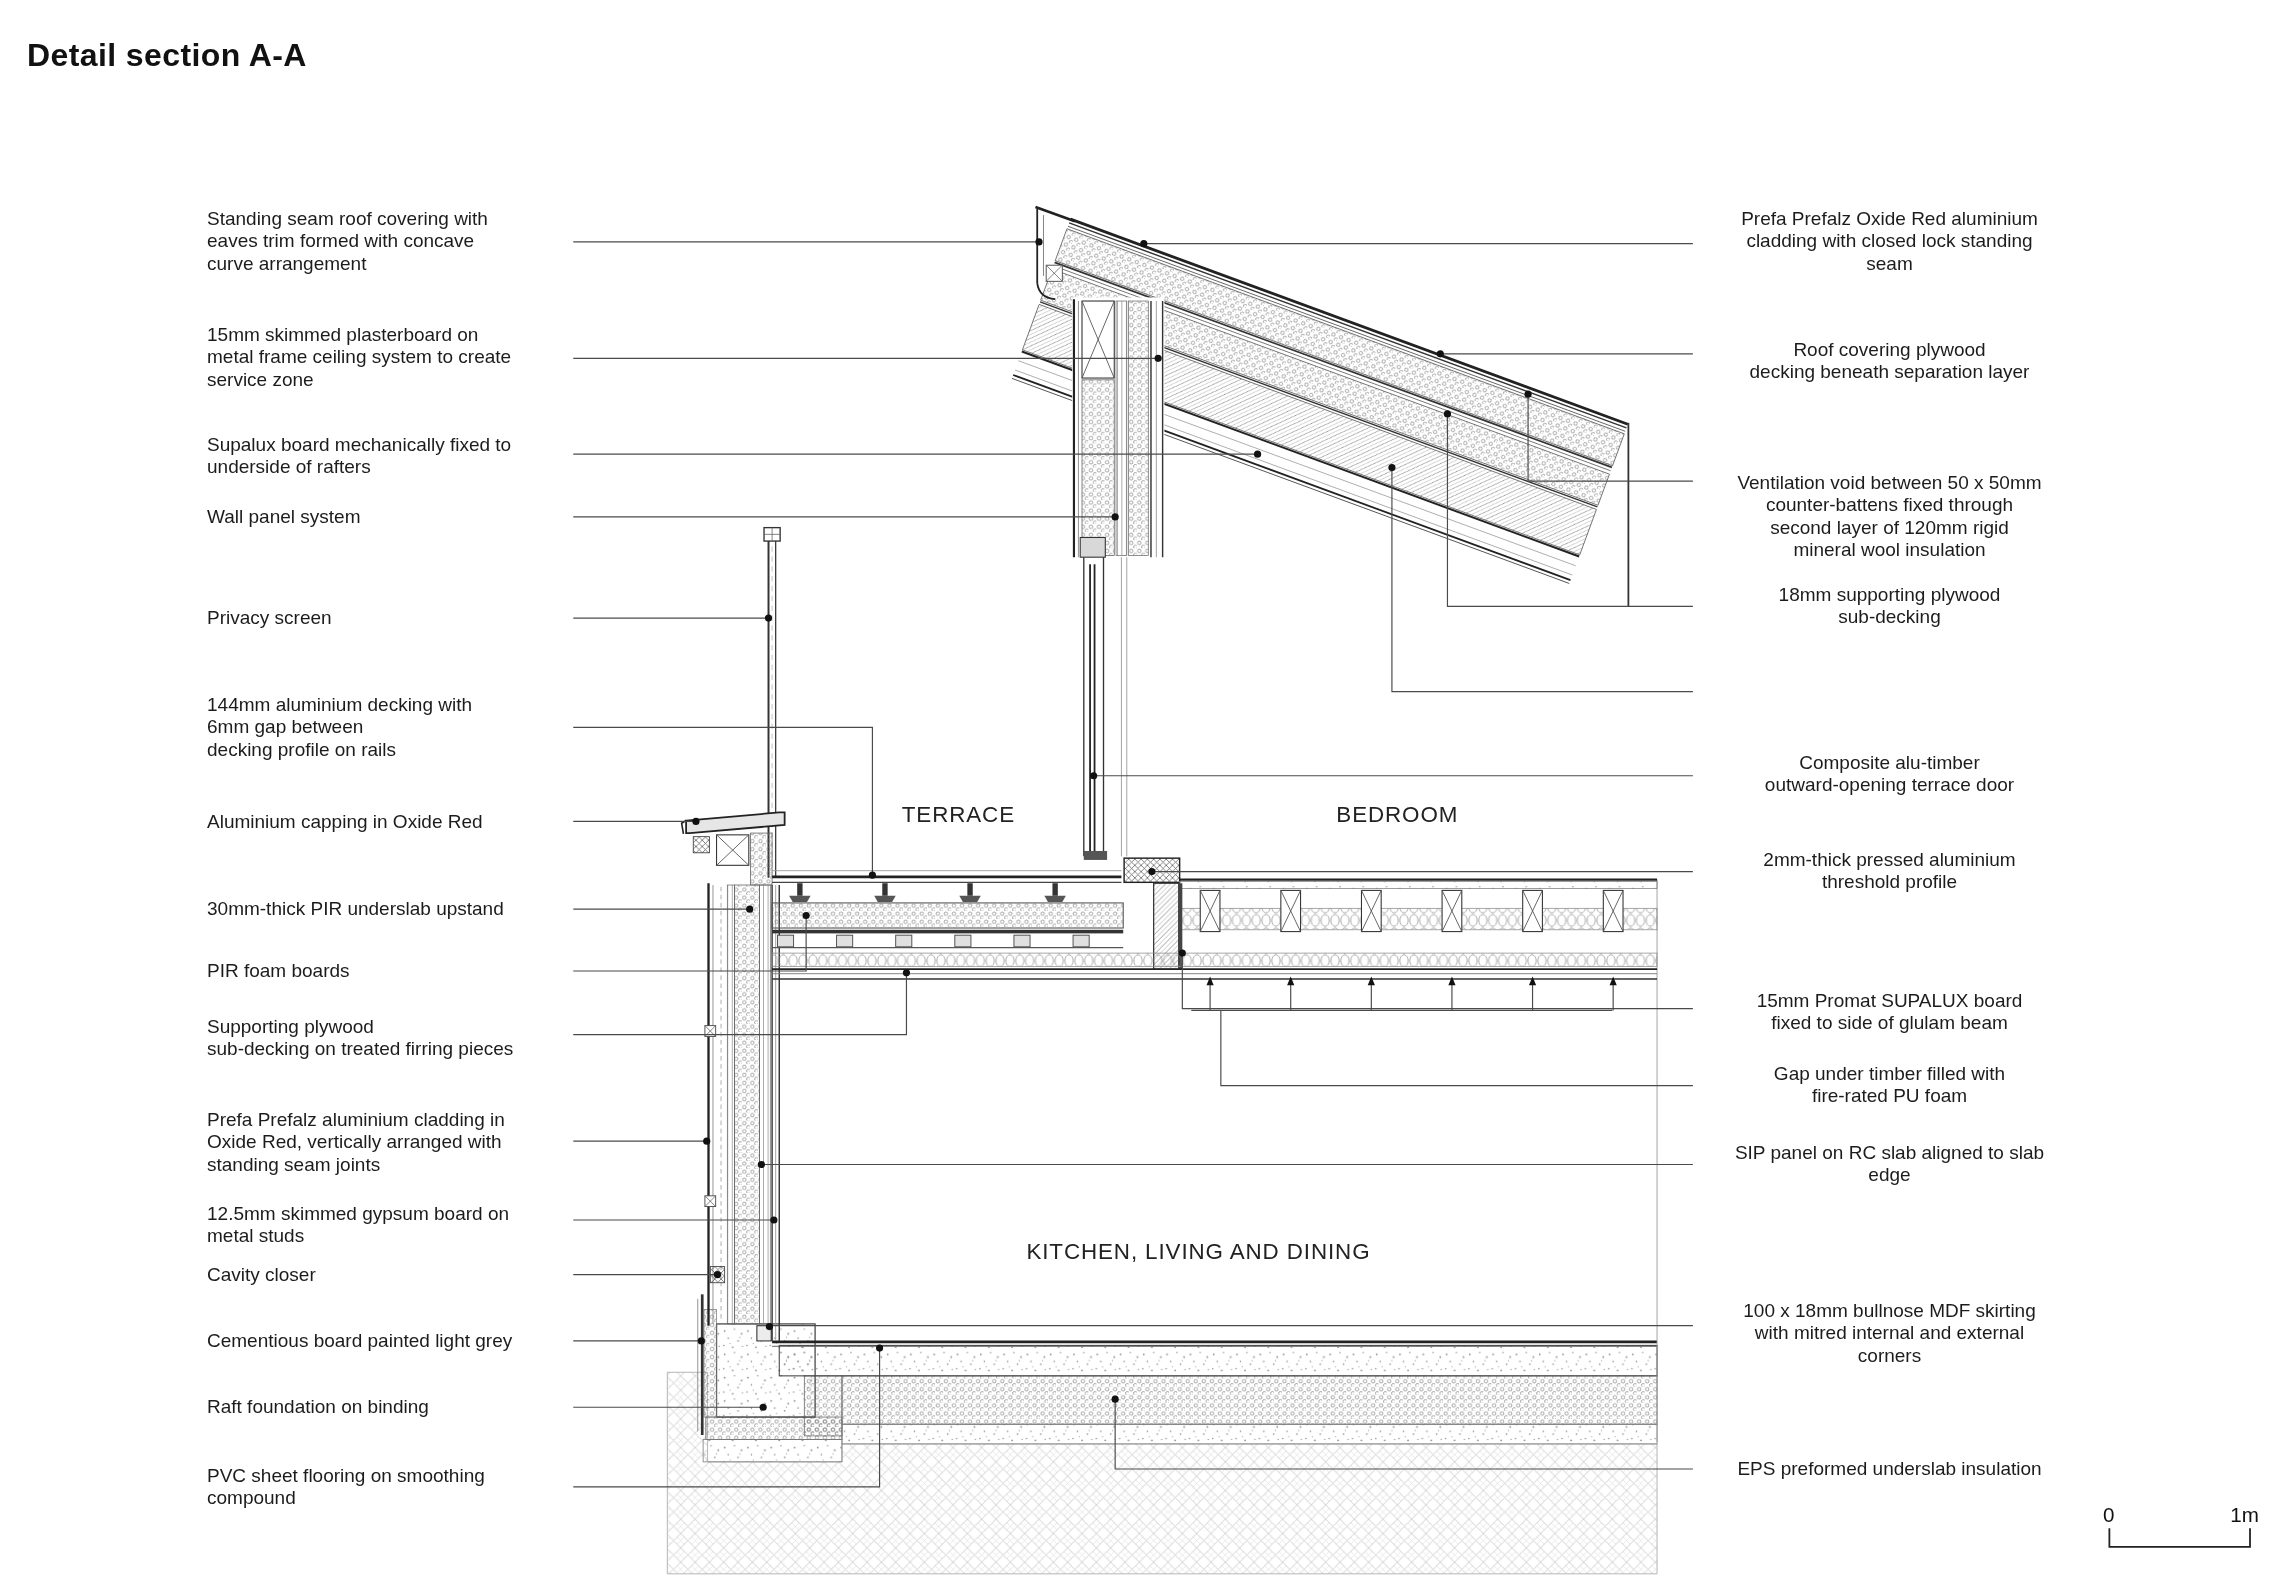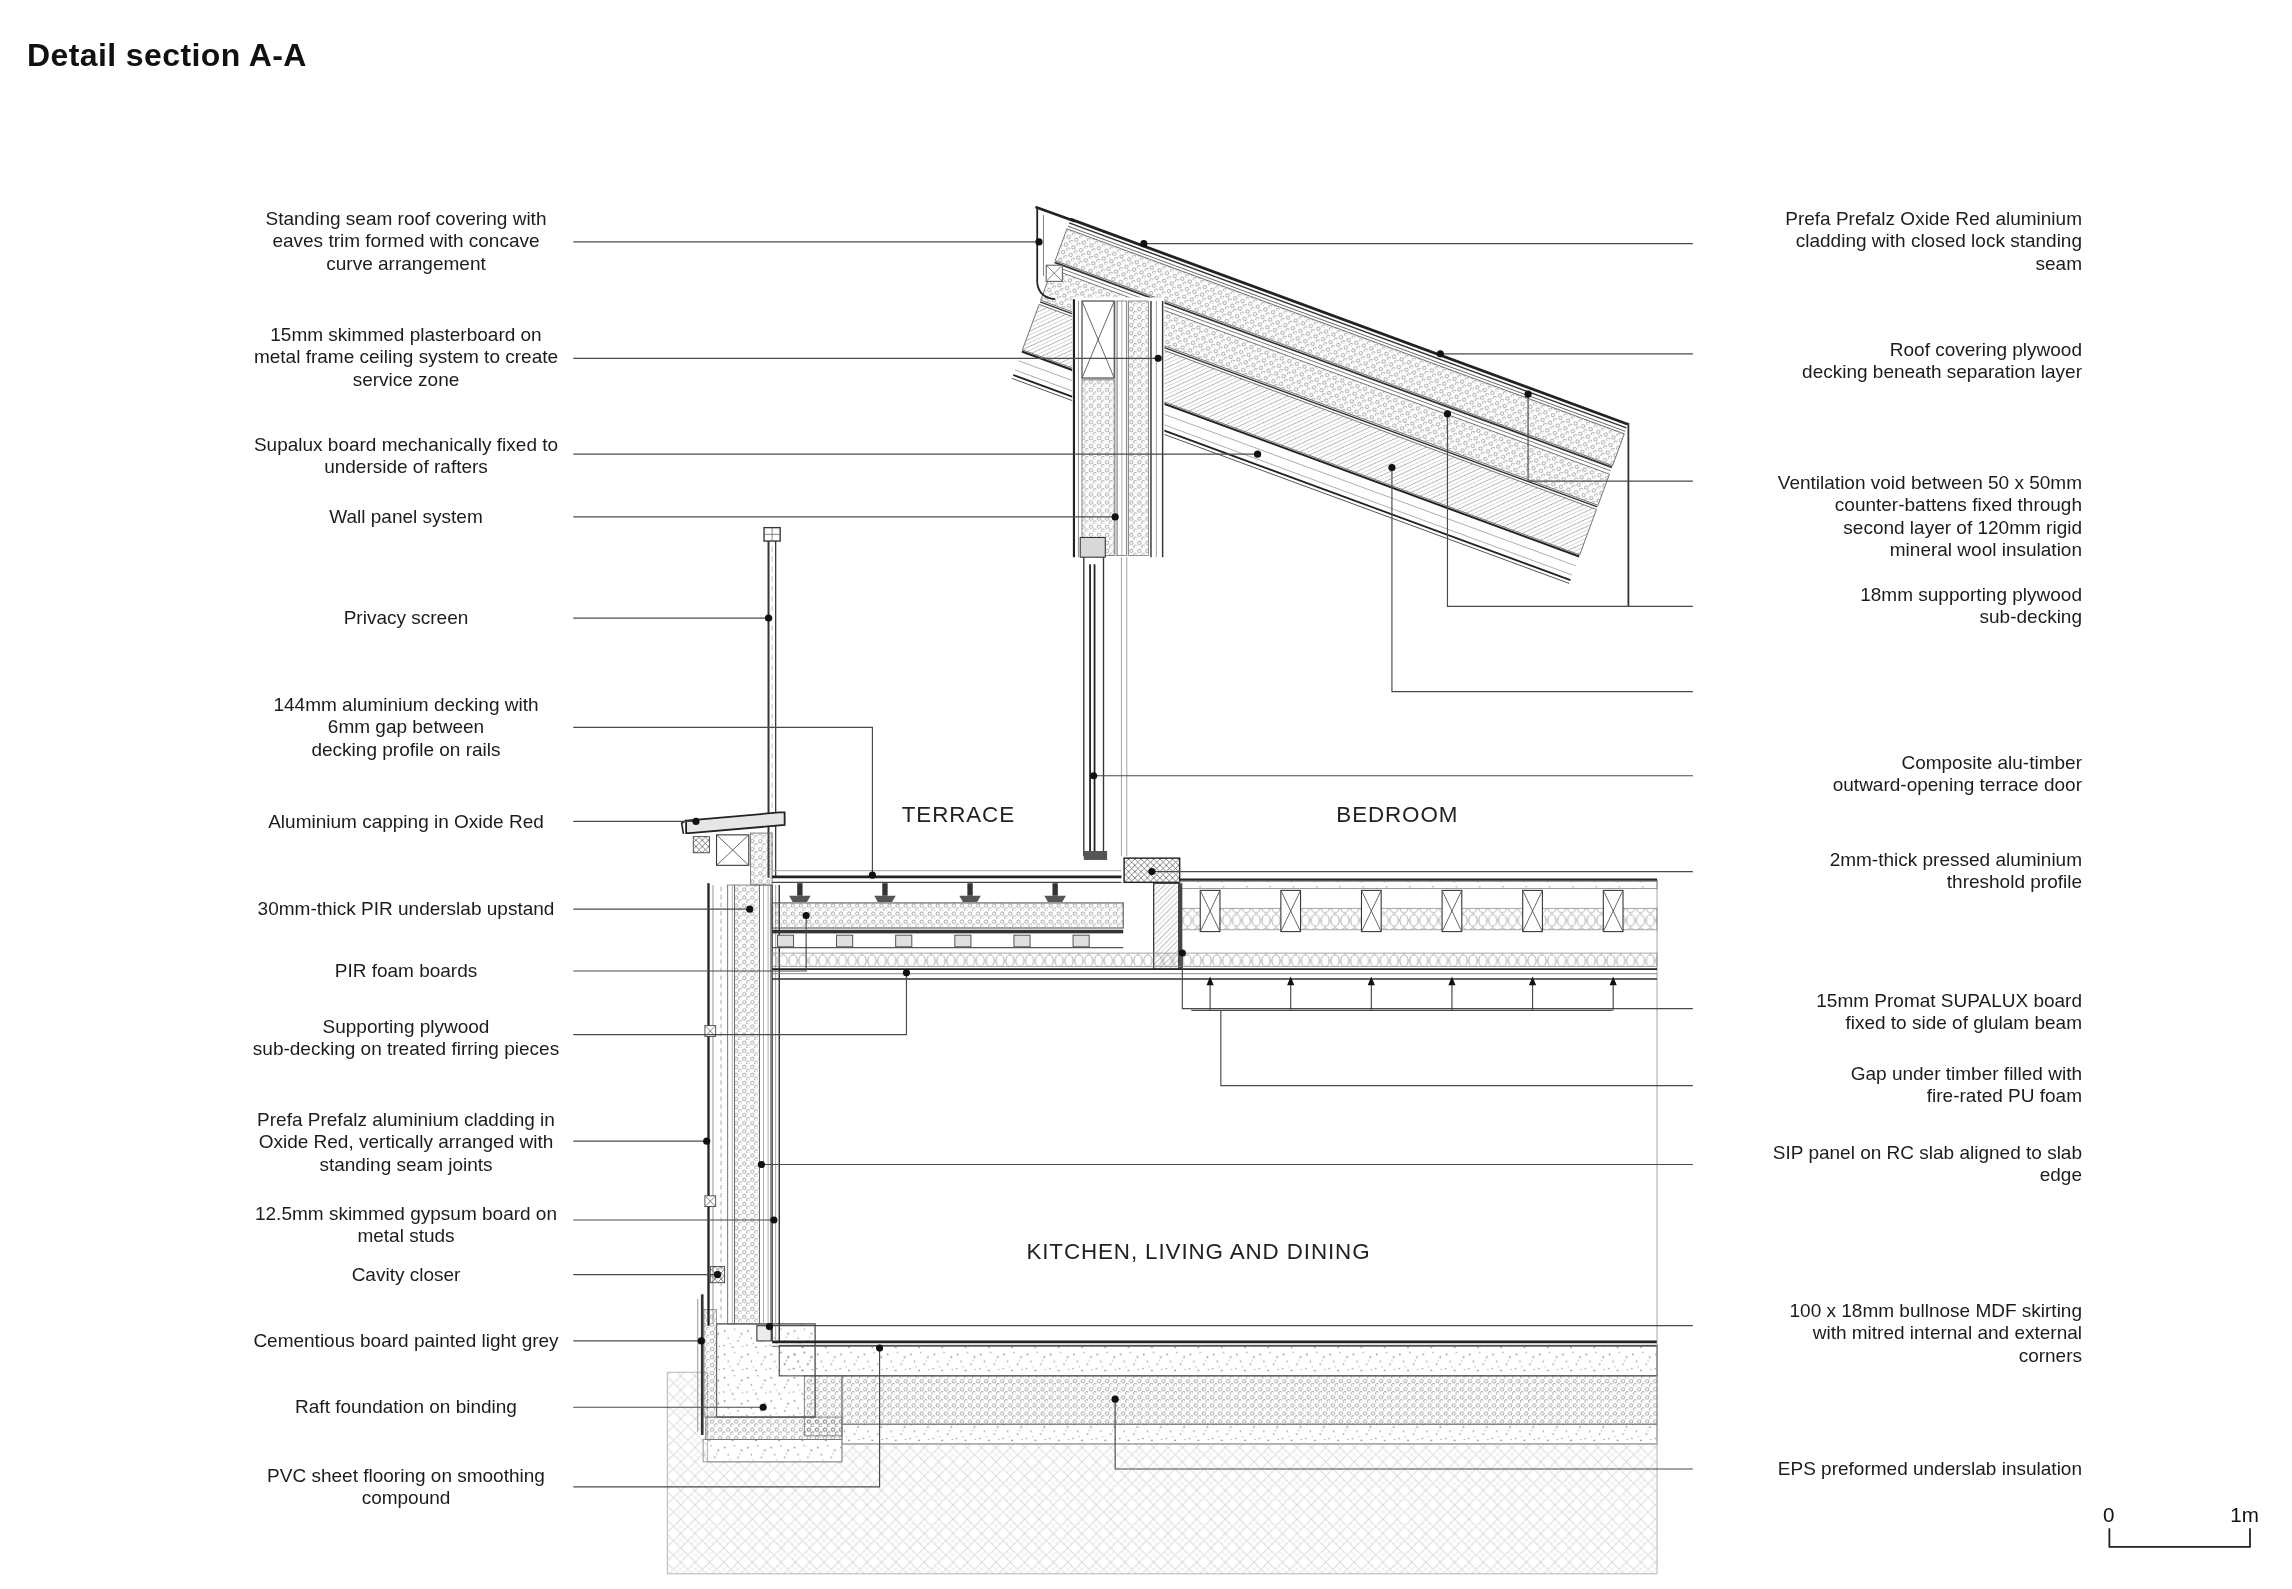--- a/index.html
+++ b/index.html
@@ -1,22 +1,22 @@
 <!DOCTYPE html>
 <html style="font-size:14.3px"><head>
 <meta charset="utf-8">
 <style>
   html,body{margin:0;padding:0;background:#fff;}
   body{width:2293px;height:1590px;position:relative;font-family:"Liberation Sans",sans-serif;overflow:hidden;}
   #stage{position:absolute;inset:0;width:2030px;height:1590px;}
   svg{position:absolute;left:0;top:0;}
   .page-title{position:absolute;left:27px;top:16px;font-size:32px;font-weight:bold;color:#111;letter-spacing:0.4px;}
   .lbl{position:absolute;font-size:19px;line-height:22.4px;color:#1c1c1c;white-space:pre-line;}
-  .lbl.left{left:227px;width:358px;text-align:center;}
-  .lbl.right{left:1697px;width:385px;text-align:right;}
+  .lbl.left{left:207px;width:358px;text-align:left;}
+  .lbl.right{left:1697px;width:385px;text-align:center;}
 </style>
 </head>
 <body>
 
 <div id="stage">
 
 <h1 class="page-title">Detail section A-A</h1>
 
 <svg width="2293" height="1590" viewBox="0 0 2560 1775">
   <defs>

